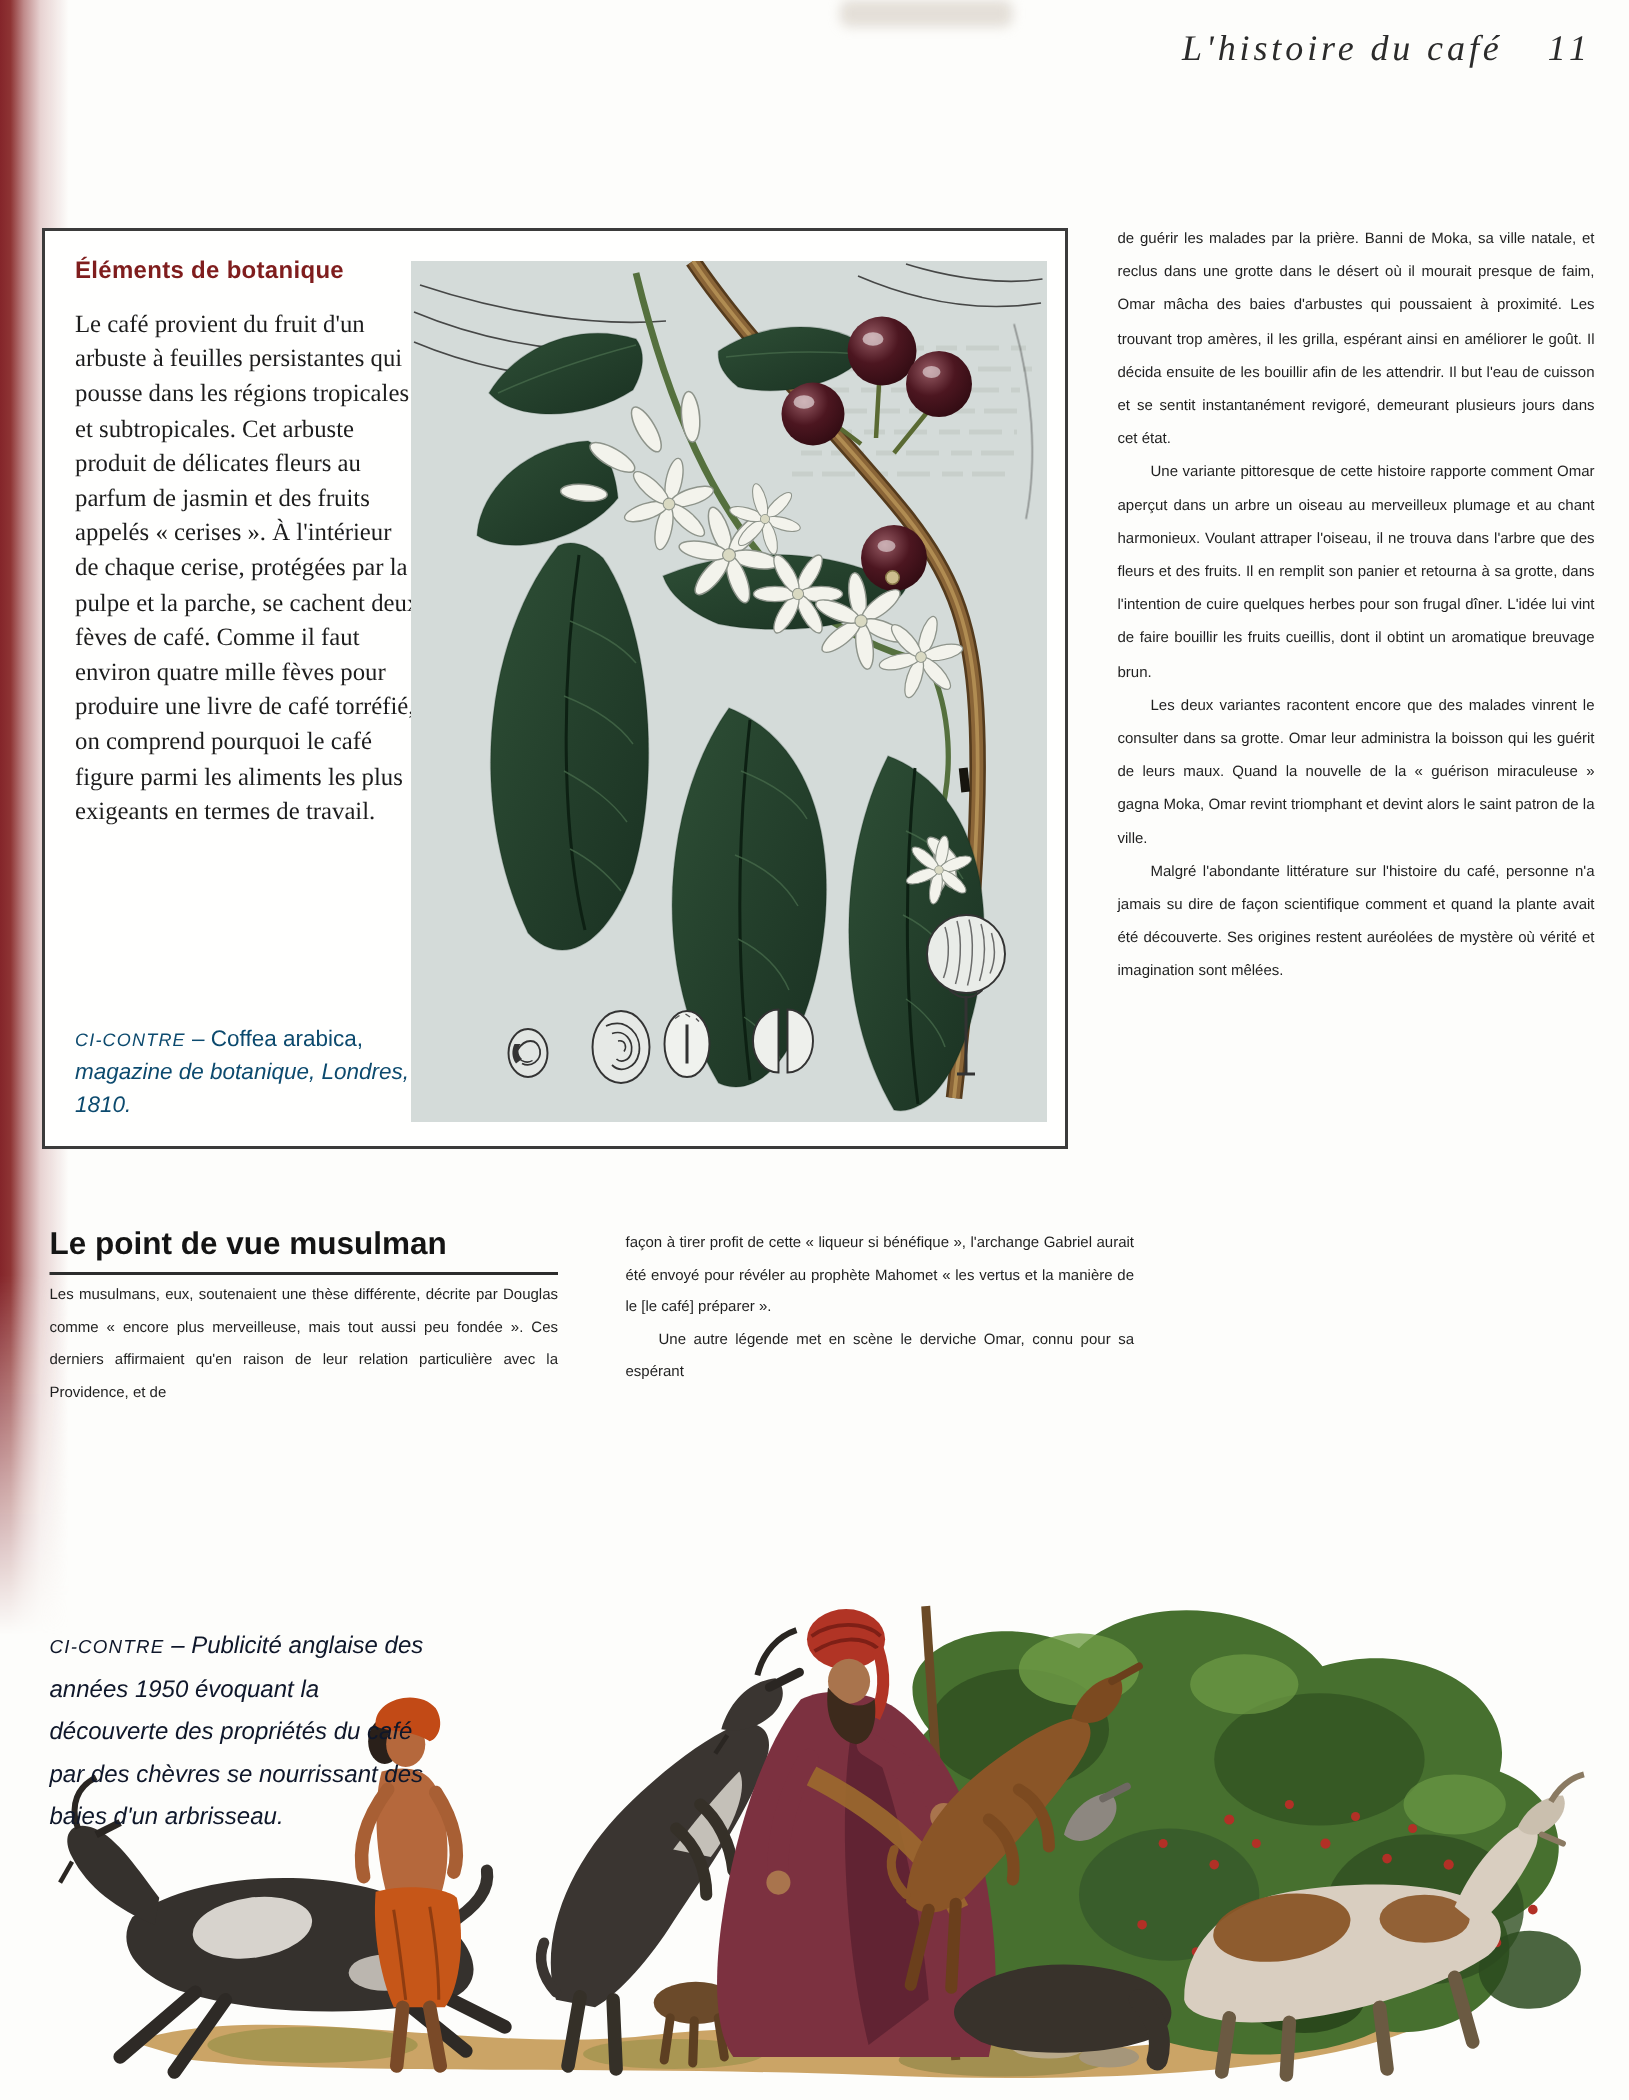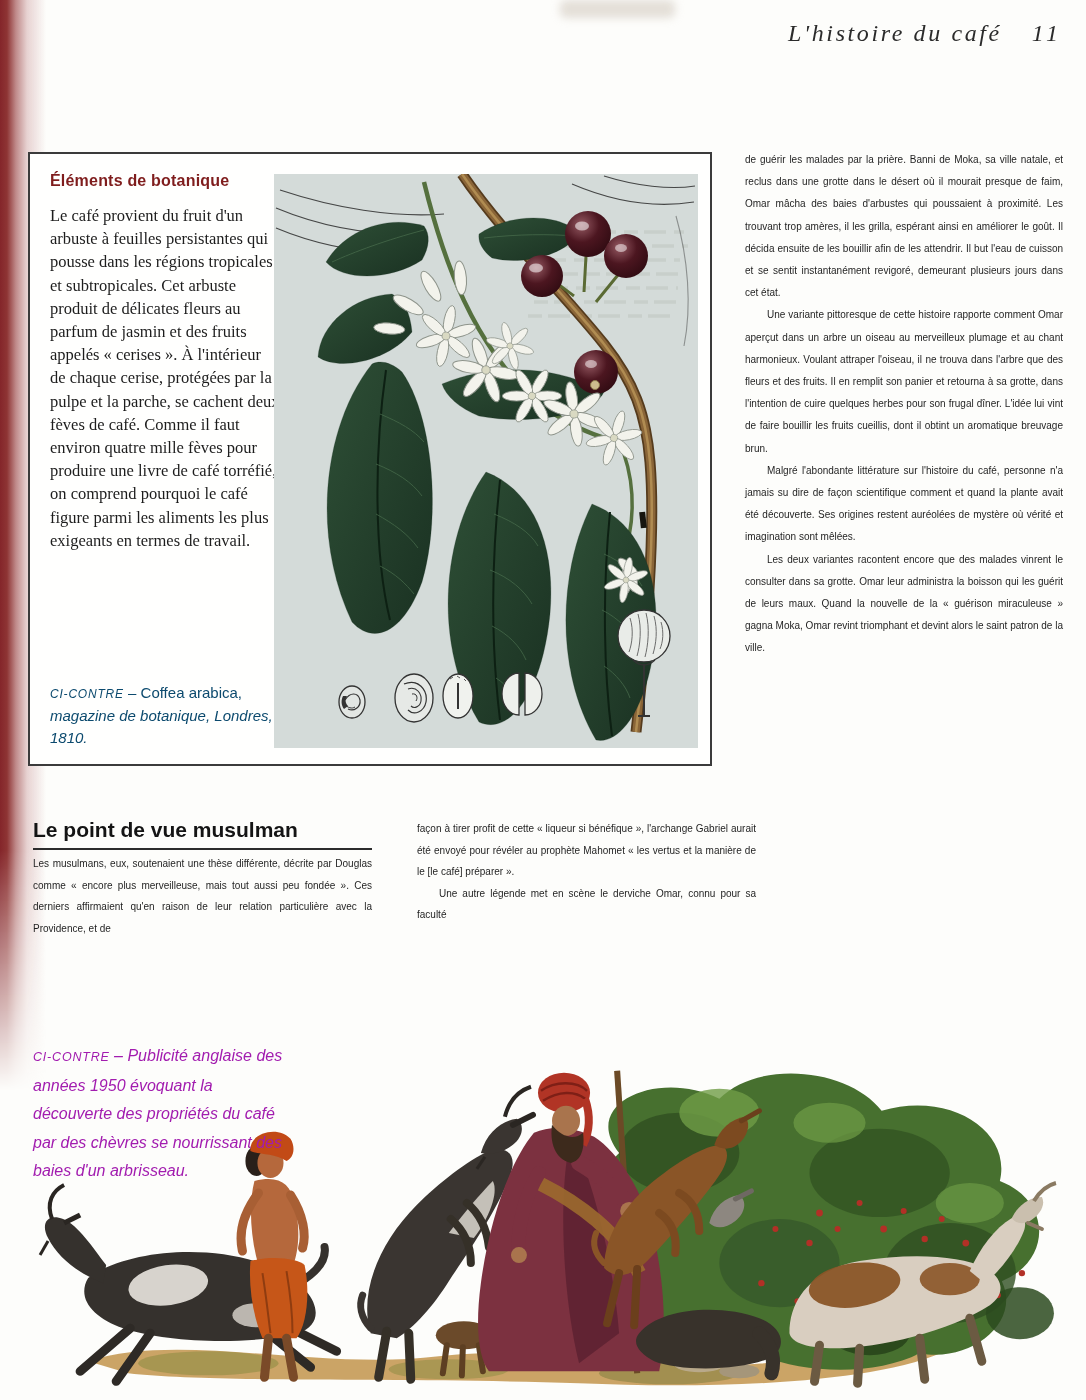--- a/index.html
+++ b/index.html
@@ -62,22 +62,22 @@
     position:absolute;left:33px;top:818px;width:339px;
     font-weight:bold;font-size:21px;color:#141414;
     border-bottom:2px solid #2c2c2c;padding-bottom:6px;box-sizing:border-box;
   }
   .muslim-col1{left:33px;top:853px;width:339px;line-height:21.6px;}
   .muslim-col2{left:389px;top:818px;width:339px;line-height:21.6px;margin-left:28px;}
   .right-col{left:745px;top:149px;width:318px;}
 
   
   .bottom-caption{
-    position:absolute;left:33px;top:1042px;width:252px;z-index:5;
-    font-style:italic;font-size:16px;line-height:28.6px;color:#a21caf;
+    position:absolute;left:33px;top:1084px;width:252px;z-index:5;
+    font-style:italic;font-size:16px;line-height:28.6px;color:#0f172a;
   }
   .bottom-caption .capslabel{font-size:12.5px;}
 
   .goats{
     position:absolute;left:18px;top:1032px;width:1062px;height:362px;
   }
   .goats svg{display:block;width:100%;height:100%;}
 </style>
 </head>
 <body>
@@ -247,28 +247,28 @@
     </svg>
   </div>
 </div>
 
 <div class="muslim-head">Le point de vue musulman</div>
 <div class="col muslim-col1">
   <p>Les musulmans, eux, soutenaient une thèse différente, décrite par Douglas comme « encore plus merveilleuse, mais tout aussi peu fondée ». Ces derniers affirmaient qu'en raison de leur relation particulière avec la Providence, et de</p>
 </div>
 <div class="col muslim-col2">
   <p>façon à tirer profit de cette « liqueur si bénéfique », l'archange Gabriel aurait été envoyé pour révéler au prophète Mahomet « les vertus et la manière de le [le café] préparer ».</p>
-  <p class="ind">Une autre légende met en scène le derviche Omar, connu pour sa faculté</p>
+  <p class="ind">Une autre légende met en scène le derviche Omar, connu pour sa espérant</p>
 </div>
 
 <div class="col right-col">
   <p>de guérir les malades par la prière. Banni de Moka, sa ville natale, et reclus dans une grotte dans le désert où il mourait presque de faim, Omar mâcha des baies d'arbustes qui poussaient à proximité. Les trouvant trop amères, il les grilla, espérant ainsi en améliorer le goût. Il décida ensuite de les bouillir afin de les attendrir. Il but l'eau de cuisson et se sentit instantanément revigoré, demeurant plusieurs jours dans cet état.</p>
   <p class="ind">Une variante pittoresque de cette histoire rapporte comment Omar aperçut dans un arbre un oiseau au merveilleux plumage et au chant harmonieux. Voulant attraper l'oiseau, il ne trouva dans l'arbre que des fleurs et des fruits. Il en remplit son panier et retourna à sa grotte, dans l'intention de cuire quelques herbes pour son frugal dîner. L'idée lui vint de faire bouillir les fruits cueillis, dont il obtint un aromatique breuvage brun.</p>
+  <p class="ind">Les deux variantes racontent encore que des malades vinrent le consulter dans sa grotte. Omar leur administra la boisson qui les guérit de leurs maux. Quand la nouvelle de la « guérison miraculeuse » gagna Moka, Omar revint triomphant et devint alors le saint patron de la ville.</p>
   <p class="ind">Malgré l'abondante littérature sur l'histoire du café, personne n'a jamais su dire de façon scientifique comment et quand la plante avait été découverte. Ses origines restent auréolées de mystère où vérité et imagination sont mêlées.</p>
-  <p class="ind">Les deux variantes racontent encore que des malades vinrent le consulter dans sa grotte. Omar leur administra la boisson qui les guérit de leurs maux. Quand la nouvelle de la « guérison miraculeuse » gagna Moka, Omar revint triomphant et devint alors le saint patron de la ville.</p>
 </div>
 
 <div class="bottom-caption">
   <span class="capslabel">CI-CONTRE</span><span> – Publicité anglaise des années 1950 évoquant la découverte des propriétés du café par des chèvres se nourrissant des baies d'un arbrisseau.</span>
 </div>
 
 <div class="goats">
   <svg viewBox="0 0 1060 360" xmlns="http://www.w3.org/2000/svg">
 
     <path d="M70,328 C160,298 300,338 420,323 C560,308 660,343 760,328 C820,320 880,328 930,316 C860,350 700,356 560,350 C400,344 200,350 110,340 Z" fill="#c59a55" opacity="0.9"></path>

